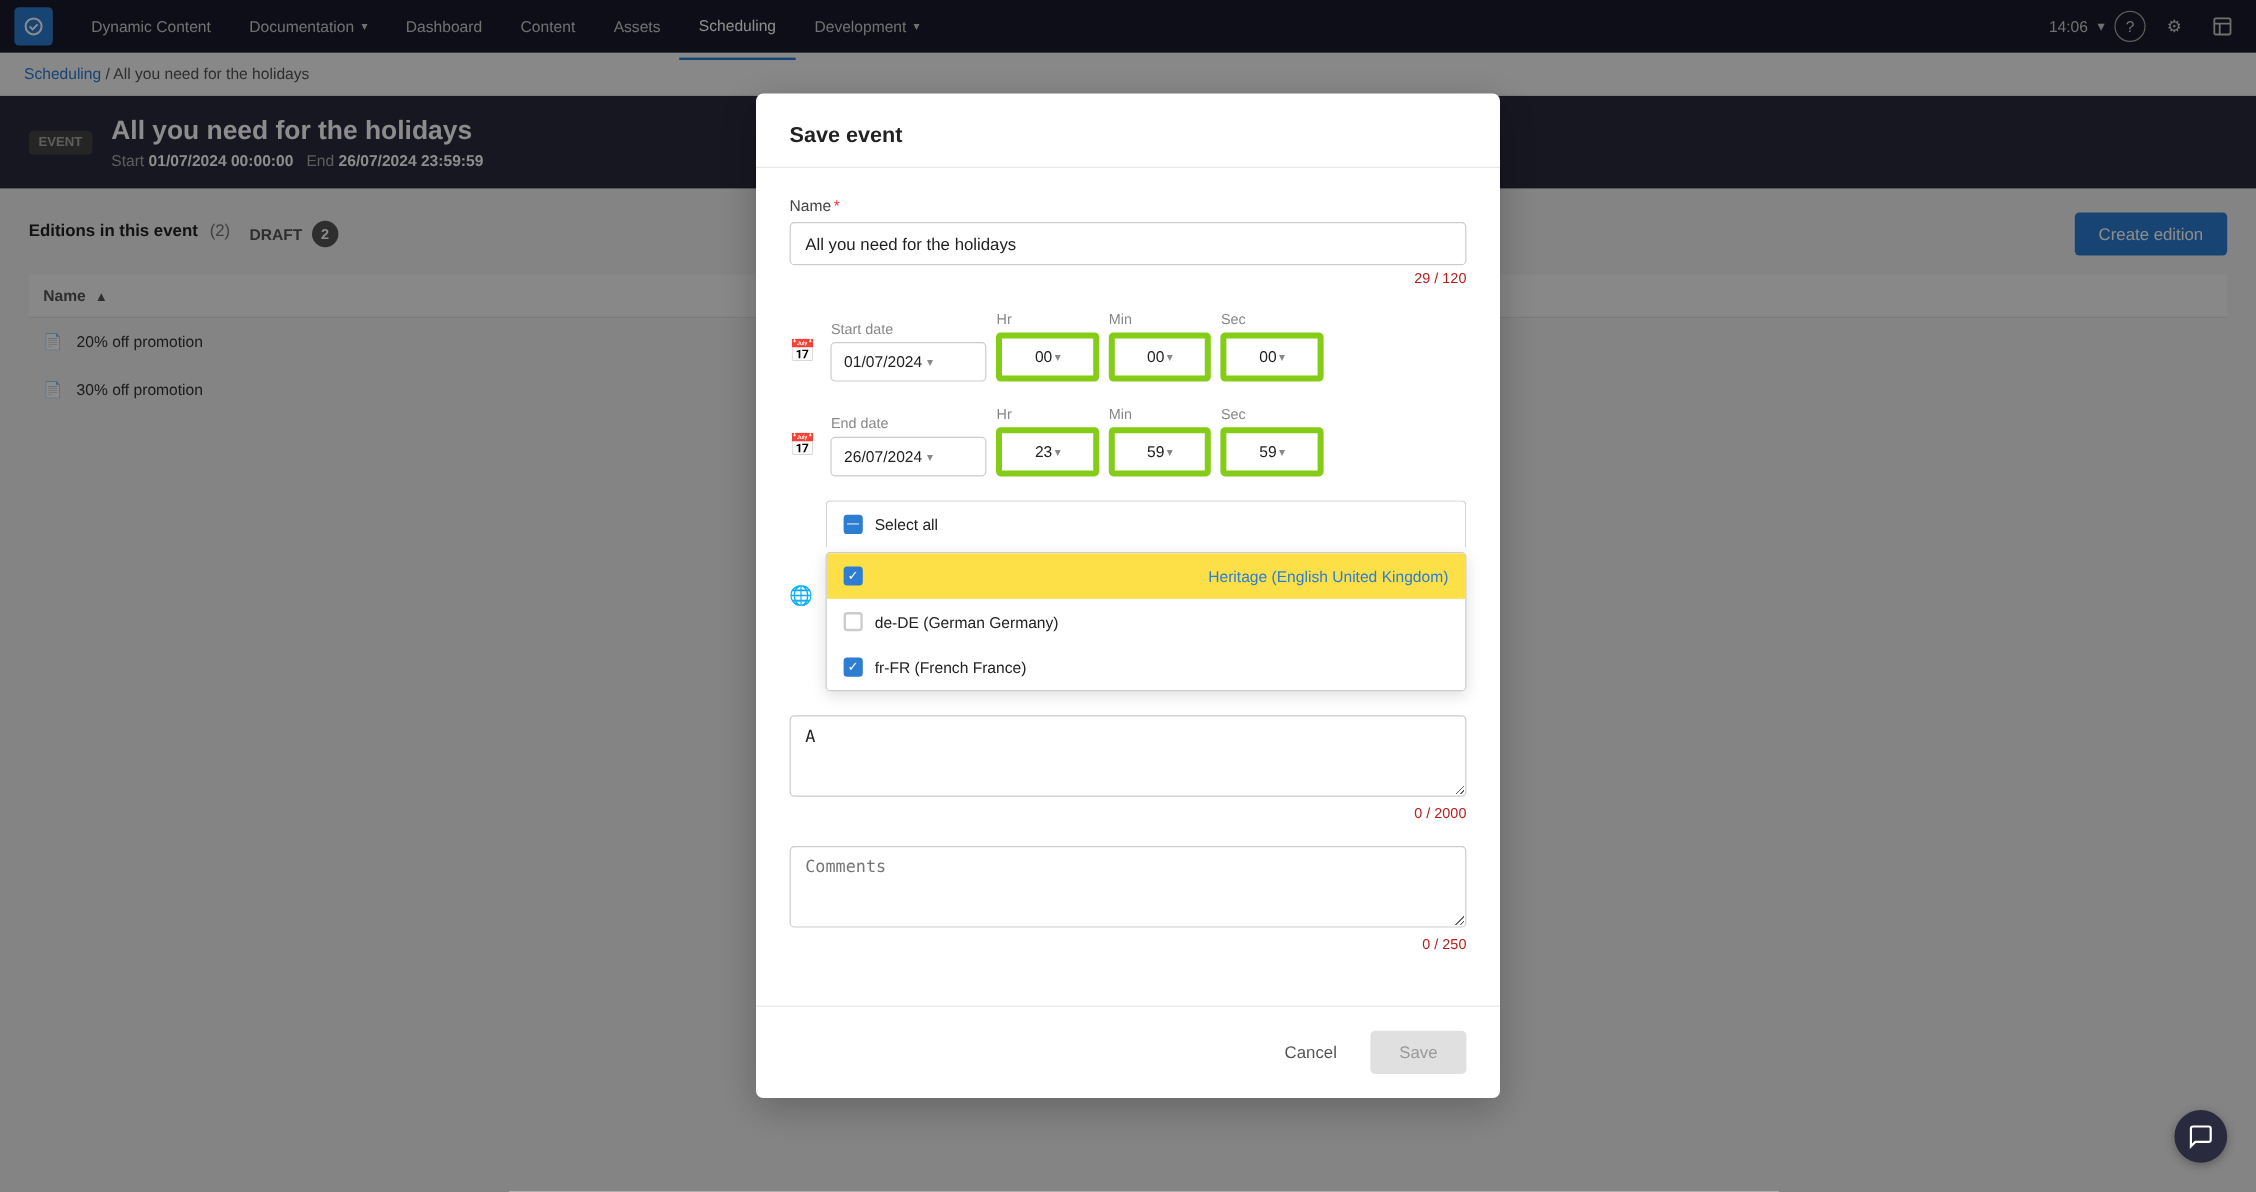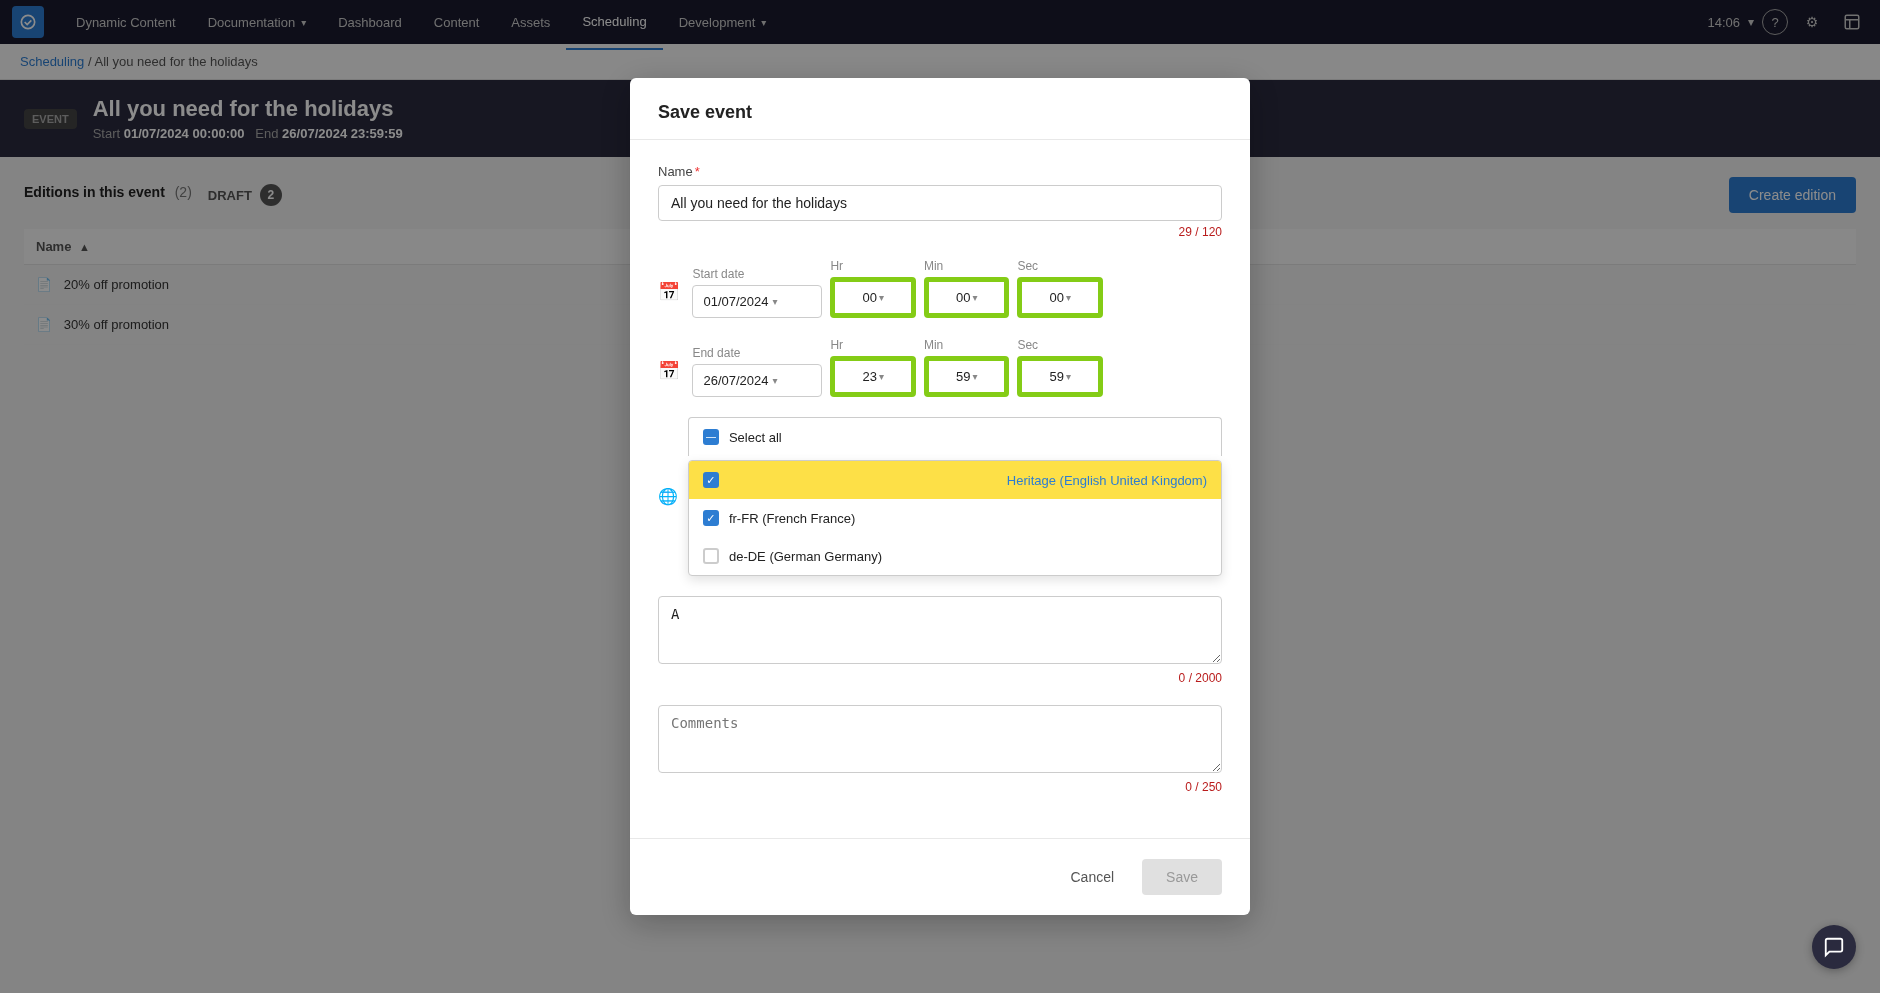--- a/index.html
+++ b/index.html
@@ -354,26 +354,26 @@
             <div class="locale-item" style="border:1px solid #ccc;border-bottom:none;border-radius:4px 4px 0 0;background:#fff;">
               <div class="locale-checkbox indeterminate"></div>
               <span>Select all</span>
             </div>
             <div class="locale-dropdown">
               <div class="locale-item selected-highlight">
                 <div class="locale-checkbox checked"></div>
                 <span>Heritage (English United Kingdom)</span>
               </div>
               <div class="locale-item">
+                <div class="locale-checkbox"></div>
+                <span>de-DE (German Germany)</span>
+              </div>
+              <div class="locale-item">
                 <div class="locale-checkbox checked"></div>
                 <span>fr-FR (French France)</span>
-              </div>
-              <div class="locale-item">
-                <div class="locale-checkbox"></div>
-                <span>de-DE (German Germany)</span>
               </div>
             </div>
           </div>
         </div>
       </div>
 
       <div class="form-group">
         <textarea class="form-input" rows="3" style="resize: vertical;" placeholder="">A</textarea>
         <div class="char-count">
           <span>0</span>

